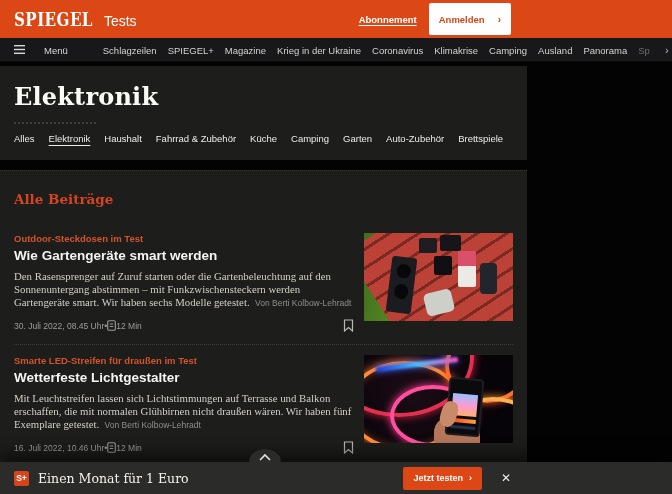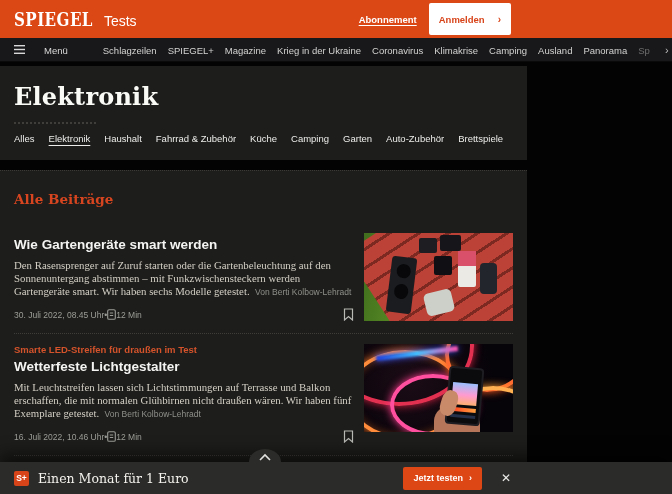--- a/index.html
+++ b/index.html
@@ -184,20 +184,21 @@
         <a class="tab">Auto-Zubehör</a>
         <a class="tab">Brettspiele</a>
       </div>
     </section>
 
     <section class="section feed-section">
       <h2 class="feed-heading">Alle Beiträge</h2>
 
       <article class="article">
         <div class="article-text">
+          <a class="kicker">Outdoor-Steckdosen im Test</a>
           <h3 class="article-title">Wie Gartengeräte smart werden</h3>
           <p class="desc"><span>Den Rasensprenger auf Zuruf starten oder die Gartenbeleuchtung auf den Sonnenuntergang abstimmen – mit Funkzwischensteckern werden Gartengeräte smart. Wir haben sechs Modelle getestet.</span>&nbsp; <span class="author">Von Berti Kolbow-Lehradt</span></p>
           <div class="meta">
             <span>30. Juli 2022, 08.45 Uhr</span>
             <span>•</span>
             <svg width="9" height="11" viewBox="0 0 9 11">
               <rect x="0.7" y="0.7" width="7.6" height="9.6" rx="1.4" fill="none" stroke="#9c9c98" stroke-width="1.1"></rect>
               <line x1="2.8" y1="4" x2="6.2" y2="4" stroke="#9c9c98" stroke-width="1"></line>
               <line x1="2.8" y1="6.5" x2="6.2" y2="6.5" stroke="#9c9c98" stroke-width="1"></line>
             </svg>

